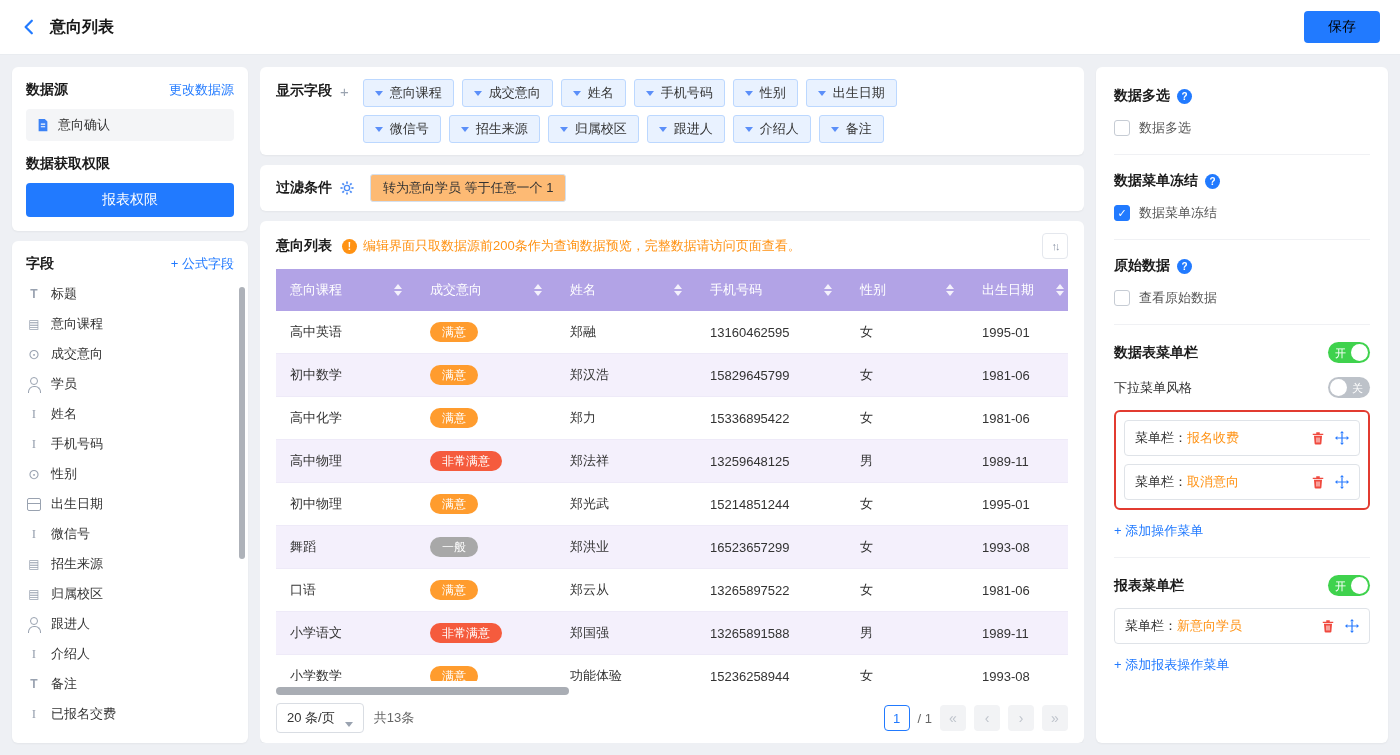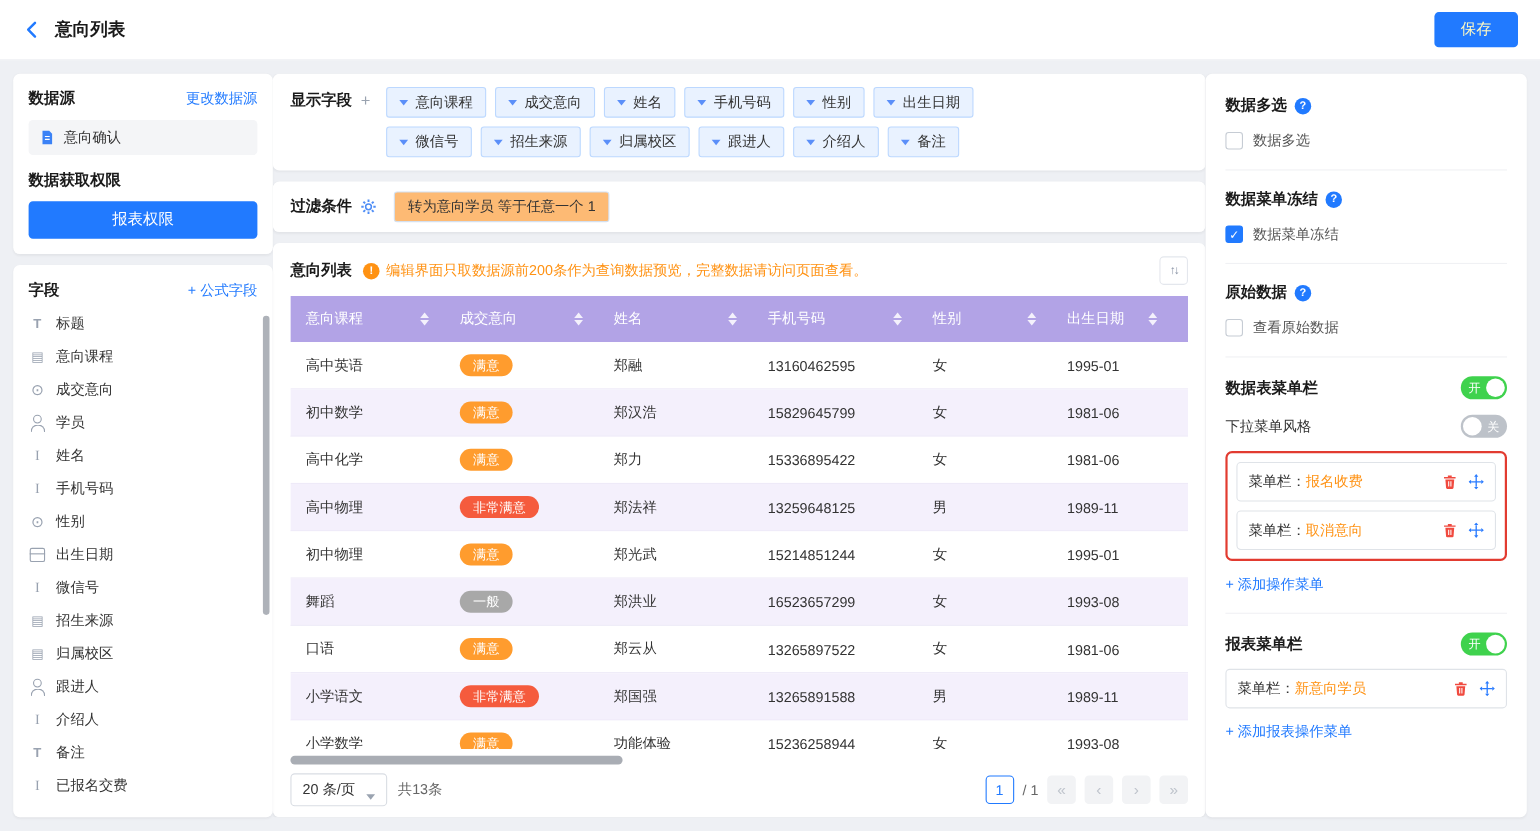--- a/index.html
+++ b/index.html
@@ -4,24 +4,24 @@
 <style>
   * { margin:0; padding:0; box-sizing:border-box; }
   html,body { width:1400px; height:755px; overflow:hidden; }
   body { font-family:"Liberation Sans","DejaVu Sans",sans-serif; font-size:13px; color:#333; background:#eef0f4; }
   .app { width:1400px; height:755px; display:flex; flex-direction:column; }
 
   
   .topbar { height:55px; background:#fff; border-bottom:1px solid #e9ecf0; display:flex; align-items:center; padding:0 20px; flex:none; }
   .back-btn { display:flex; align-items:center; cursor:pointer; }
   .page-title { font-size:16px; font-weight:bold; margin-left:12px; color:#1a1a1a; }
-  .save-btn { margin-left:auto; background:#217aff; color:#fef9c3; border:none; border-radius:4px; font-size:14px; padding:7px 24px; cursor:pointer; }
+  .save-btn { margin-left:auto; background:#217aff; color:#000000; border:none; border-radius:4px; font-size:14px; padding:7px 24px; cursor:pointer; }
 
   
-  .content { flex:1; display:flex; padding:12px; overflow:hidden; }
+  .content { flex:1; display:flex; gap:12px; padding:12px; overflow:hidden; }
   .card { background:#fff; border-radius:6px; box-shadow:0 1px 2px rgba(31,35,41,.05); }
 
   
   .left-col { width:236px; flex:none; display:flex; flex-direction:column; gap:10px; }
   .card-pad { padding:14px; }
   .sec-head { display:flex; align-items:center; justify-content:space-between; }
   .sec-title { font-size:14px; font-weight:bold; color:#1a1a1a; }
   .blue-link { color:#217aff; font-size:13px; cursor:pointer; text-decoration:none; }
   .ds-item { margin-top:10px; background:#f4f5f7; border-radius:4px; height:32px; display:flex; align-items:center; gap:8px; padding:0 10px; cursor:pointer; }
   .perm-title { margin-top:14px; }

